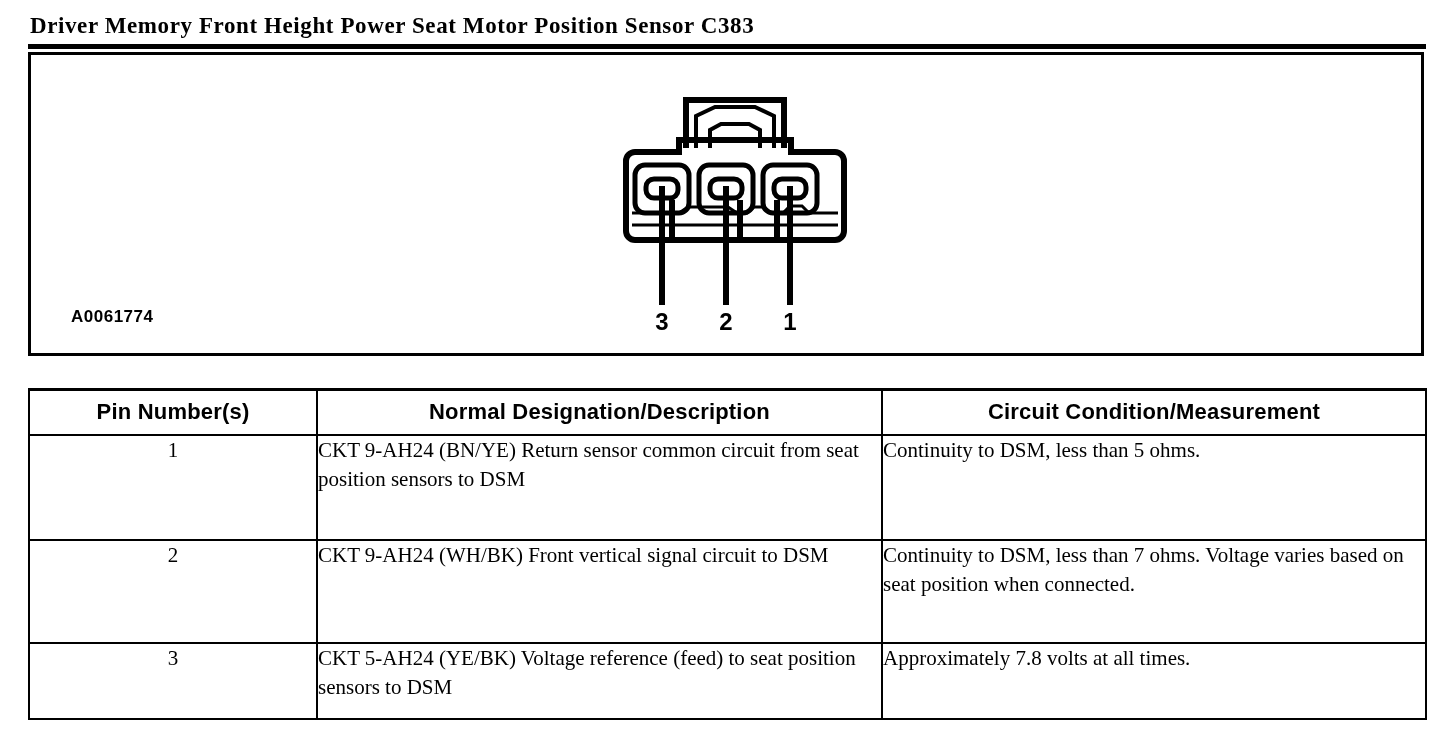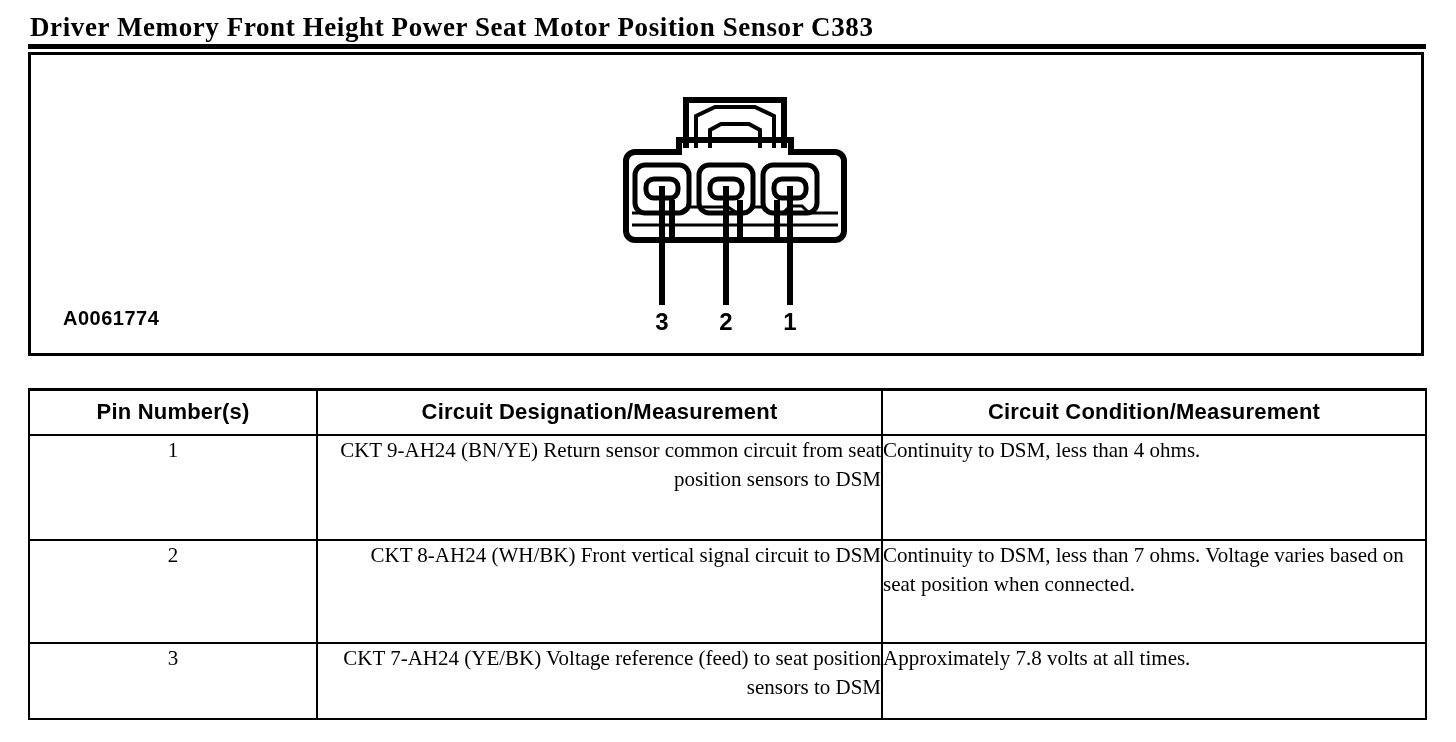--- a/index.html
+++ b/index.html
@@ -22,21 +22,21 @@
     height: 742px;
   }
 
   
   .title {
     position: absolute;
     left: 30px;
     top: 14px;
     font-family: "Liberation Serif", "DejaVu Serif", serif;
     font-weight: bold;
-    font-size: 27px;
+    font-size: 23px;
     letter-spacing: 0.6px;
     white-space: nowrap;
     line-height: 1;
   }
   .title-rule {
     position: absolute;
     left: 28px;
     top: 44px;
     width: 1398px;
     height: 5px;
@@ -50,25 +50,25 @@
     top: 52px;
     width: 1396px;
     height: 304px;
     border: 3px solid #000000;
     box-sizing: border-box;
     background: #ffffff;
   }
 
   .image-id {
     position: absolute;
-    left: 32px;
+    left: 40px;
     top: 252px;
     font-family: "Liberation Sans", "DejaVu Sans", sans-serif;
     font-weight: bold;
-    font-size: 20px;
+    font-size: 17px;
     letter-spacing: 0.5px;
   }
 
   .connector-art {
     position: absolute;
     left: 0;
     top: 0;
   }
 
   
@@ -111,21 +111,21 @@
   }
   .pin-table tbody tr.r1 td { height: 105px; }
   .pin-table tbody tr.r2 td { height: 103px; }
   .pin-table tbody tr.r3 td { height: 76px; }
 
   .cell-pin {
     text-align: center;
     padding: 10px 6px 6px 6px;
   }
   .cell-desc {
-    text-align: right;
+    text-align: left;
     padding: 10px 14px 6px 14px;
   }
   .cell-cond {
     text-align: left;
     padding: 10px 12px 6px 14px;
   }
 </style>
 </head>
 <body>
 
@@ -203,36 +203,36 @@
 
   <table class="pin-table">
     <colgroup>
       <col class="c1">
         <col class="c2">
         <col class="c3">
     </colgroup>
     <thead>
       <tr>
         <th>Pin Number(s)</th>
-        <th>Circuit Designation/Measurement</th>
+        <th>Normal Designation/Description</th>
         <th>Circuit Condition/Measurement</th>
       </tr>
     </thead>
     <tbody>
       <tr class="r1">
         <td class="cell-pin">1</td>
         <td class="cell-desc">CKT 9-AH24 (BN/YE) Return sensor common circuit from seat position sensors to DSM</td>
-        <td class="cell-cond">Continuity to DSM, less than 4 ohms.</td>
+        <td class="cell-cond">Continuity to DSM, less than 5 ohms.</td>
       </tr>
       <tr class="r2">
         <td class="cell-pin">2</td>
-        <td class="cell-desc">CKT 8-AH24 (WH/BK) Front vertical signal circuit to DSM</td>
+        <td class="cell-desc">CKT 9-AH24 (WH/BK) Front vertical signal circuit to DSM</td>
         <td class="cell-cond">Continuity to DSM, less than 7 ohms. Voltage varies based on seat position when connected.</td>
       </tr>
       <tr class="r3">
         <td class="cell-pin">3</td>
-        <td class="cell-desc">CKT 7-AH24 (YE/BK) Voltage reference (feed) to seat position sensors to DSM</td>
+        <td class="cell-desc">CKT 5-AH24 (YE/BK) Voltage reference (feed) to seat position sensors to DSM</td>
         <td class="cell-cond">Approximately 7.8 volts at all times.</td>
       </tr>
     </tbody>
   </table>
 
 </div>
 
 </body></html>

